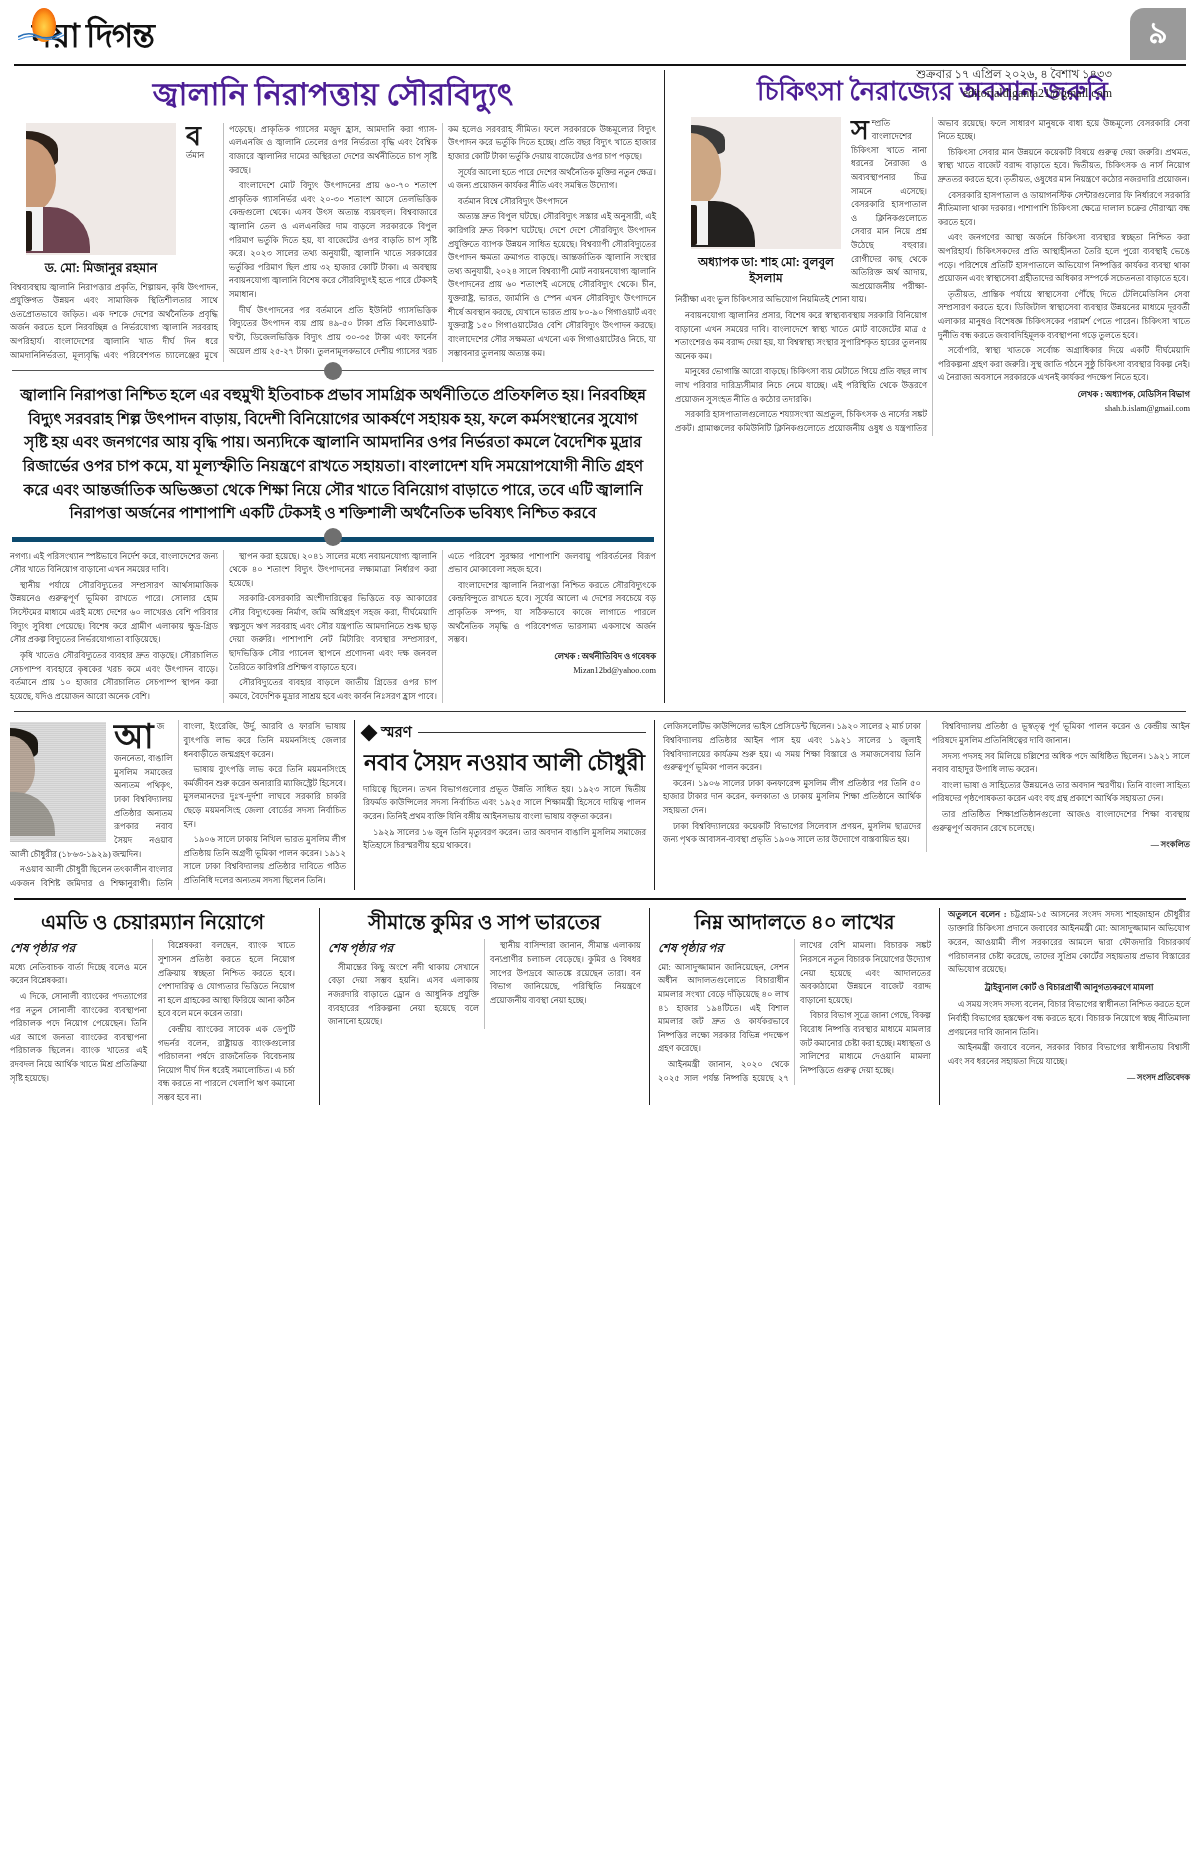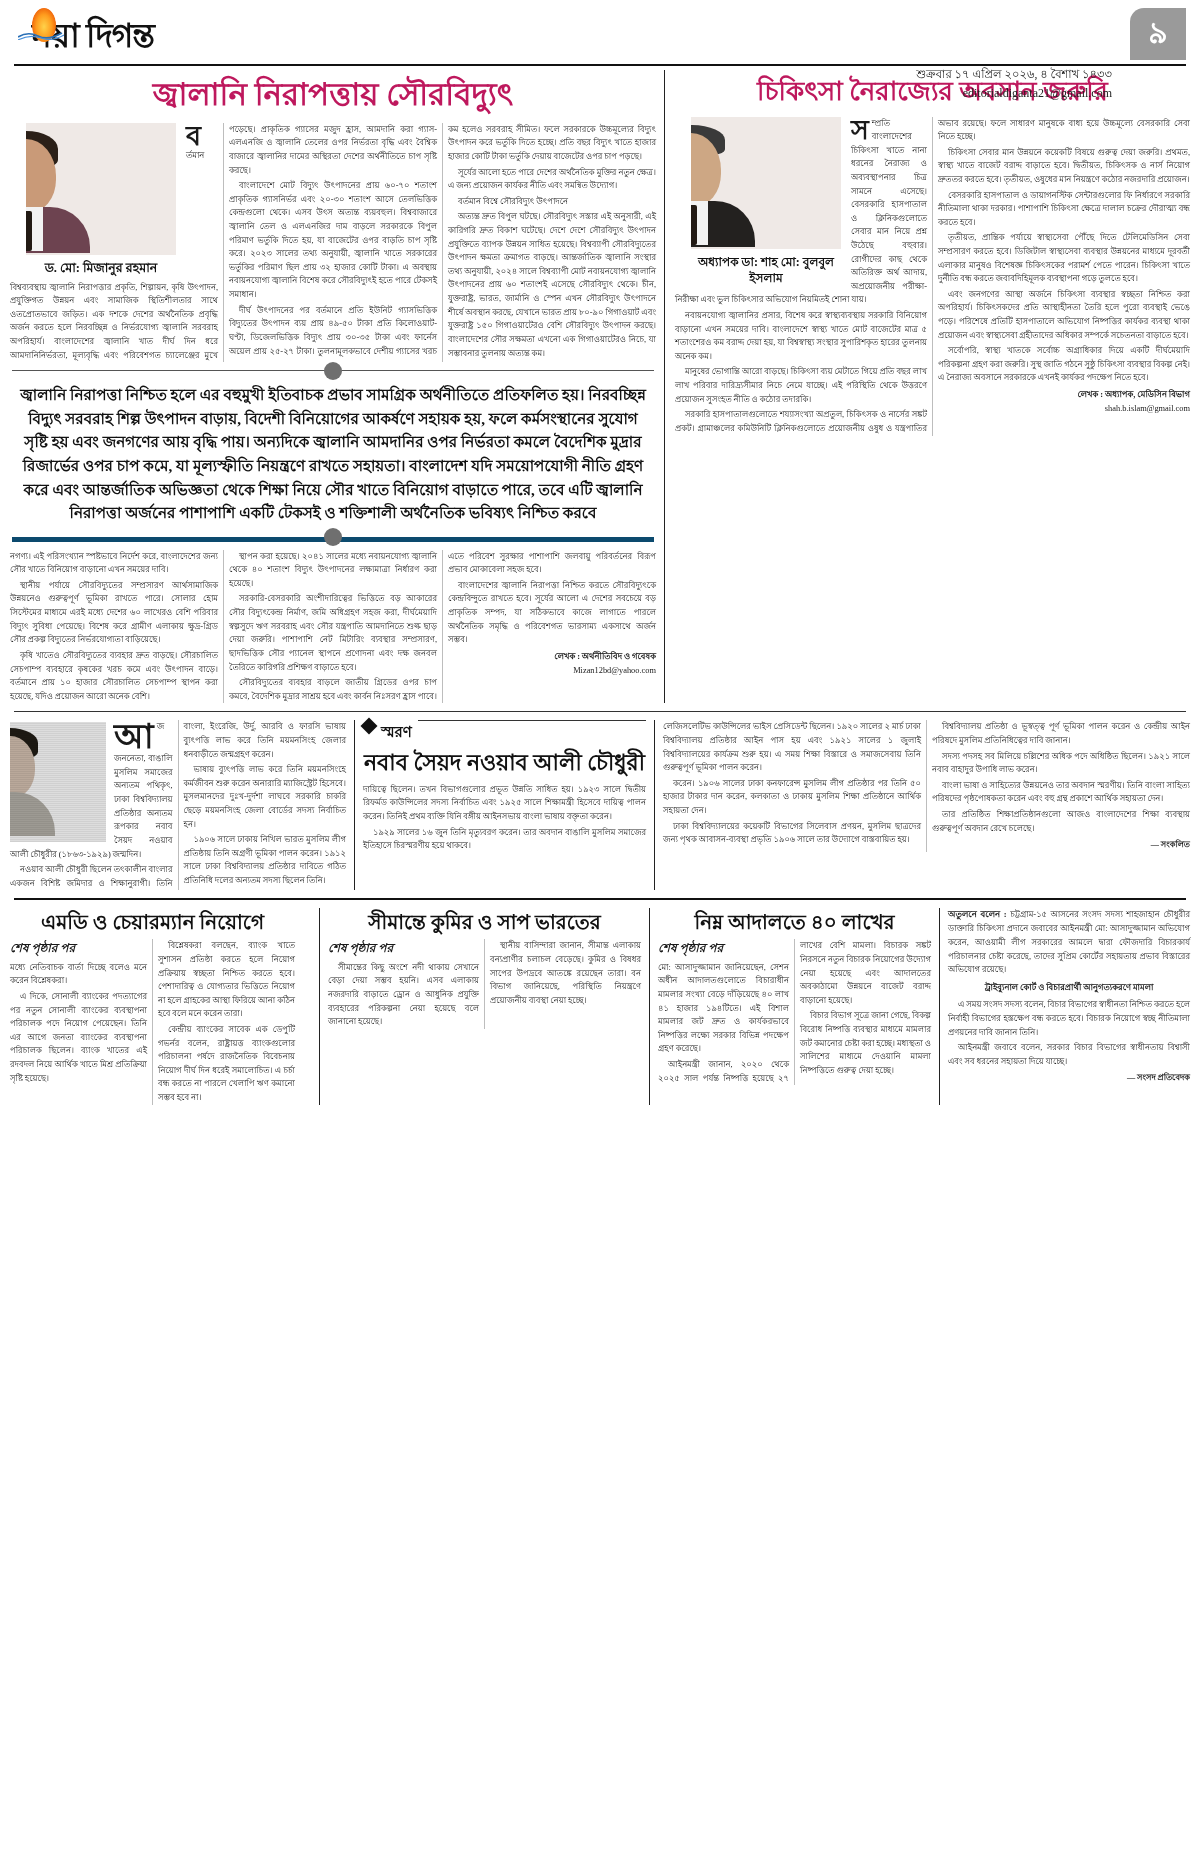--- a/index.html
+++ b/index.html
@@ -26,21 +26,21 @@
   .col-text{font-size:8.4px;line-height:1.62;text-align:justify;text-justify:inter-word;color:#1a1a1a;
       hyphens:auto;word-spacing:-0.2px;}
   .col-text p{margin:0 0 2px 0;text-indent:10px;}
   .col-text p.noind{text-indent:0;}
 
   
   .top-area{display:flex;margin-top:4px;}
   .left-article{width:655px;padding-right:8px;box-sizing:border-box;border-right:1px solid #222;}
   .right-article{width:525px;padding-left:10px;box-sizing:border-box;}
 
-  .headline-main{font-size:31px;font-weight:bold;text-align:center;line-height:1.25;margin:6px 0 8px 0;color:#be185d;}
+  .headline-main{font-size:31px;font-weight:bold;text-align:center;line-height:1.25;margin:6px 0 8px 0;color:#4c1d95;}
   .headline-main.r{font-size:26px;}
 
   .byline-block{width:150px;float:left;margin:0 10px 4px 16px;text-align:center;}
   .byline-photo{width:150px;height:132px;background:#efe9e6;position:relative;overflow:hidden;}
   .byline-name{font-size:12.5px;font-weight:bold;line-height:1.35;margin-top:5px;color:#111;}
   .byline-name.r{font-size:12px;}
 
   .dropcap{float:left;font-size:27px;font-weight:bold;line-height:0.88;padding:2px 3px 0 0;}
 
   .three-col{column-count:3;column-gap:11px;column-rule:1px solid #bdbdbd;}
@@ -60,21 +60,21 @@
   
   .hr-thin{height:1px;background:#333;margin:8px 4px;}
   .hr-thick{height:2px;background:#111;margin:8px 4px;}
 
   
   .mid-area{display:flex;margin-top:4px;}
   .mid-left{width:345px;padding-right:8px;box-sizing:border-box;border-right:1px solid #222;}
   .mid-center{width:300px;padding:0 8px;box-sizing:border-box;border-right:1px solid #222;}
   .mid-right{width:535px;padding-left:8px;box-sizing:border-box;}
 
-  .sworon{display:flex;gap:6px;font-size:15px;font-weight:bold;margin-bottom:4px;}
+  .sworon{display:flex;align-items:center;gap:6px;font-size:15px;font-weight:bold;margin-bottom:4px;}
   .diamond{width:12px;height:12px;background:#111;transform:rotate(45deg);display:inline-block;}
   .sworon-line{flex:1;height:1px;background:#333;}
   .headline-mid{font-size:22px;font-weight:bold;text-align:center;line-height:1.25;margin:2px 0 6px 0;}
 
   .portrait{width:96px;height:120px;float:left;margin:2px 8px 4px 0;background:#ddd;overflow:hidden;position:relative;}
 
   
   .bottom-area{display:flex;margin-top:6px;}
   .bcol{box-sizing:border-box;}
   .b1{width:310px;padding-right:24px;border-right:1px solid #222;}
@@ -195,22 +195,22 @@
           </div>
           <div class="byline-name r">অধ্যাপক ডা: শাহ মো: বুলবুল ইসলাম</div>
         </div>
         <div class="col-text">
           <p class="noind"><span class="dropcap">স</span><span>ম্প্রতি বাংলাদেশের চিকিৎসা খাতে নানা ধরনের নৈরাজ্য ও অব্যবস্থাপনার চিত্র সামনে এসেছে। বেসরকারি হাসপাতাল ও ক্লিনিকগুলোতে সেবার মান নিয়ে প্রশ্ন উঠেছে বহুবার। রোগীদের কাছ থেকে অতিরিক্ত অর্থ আদায়, অপ্রয়োজনীয় পরীক্ষা-নিরীক্ষা এবং ভুল চিকিৎসার অভিযোগ নিয়মিতই শোনা যায়।</span></p>
           <p>নবায়নযোগ্য জ্বালানির প্রসার, বিশেষ করে স্বাস্থ্যব্যবস্থায় সরকারি বিনিয়োগ বাড়ানো এখন সময়ের দাবি। বাংলাদেশে স্বাস্থ্য খাতে মোট বাজেটের মাত্র ৫ শতাংশেরও কম বরাদ্দ দেয়া হয়, যা বিশ্বস্বাস্থ্য সংস্থার সুপারিশকৃত হারের তুলনায় অনেক কম।</p>
           <p>মানুষের ভোগান্তি আরো বাড়ছে। চিকিৎসা ব্যয় মেটাতে গিয়ে প্রতি বছর লাখ লাখ পরিবার দারিদ্র্যসীমার নিচে নেমে যাচ্ছে। এই পরিস্থিতি থেকে উত্তরণে প্রয়োজন সুসংহত নীতি ও কঠোর তদারকি।</p>
           <p>সরকারি হাসপাতালগুলোতে শয্যাসংখ্যা অপ্রতুল, চিকিৎসক ও নার্সের সঙ্কট প্রকট। গ্রামাঞ্চলের কমিউনিটি ক্লিনিকগুলোতে প্রয়োজনীয় ওষুধ ও যন্ত্রপাতির অভাব রয়েছে। ফলে সাধারণ মানুষকে বাধ্য হয়ে উচ্চমূল্যে বেসরকারি সেবা নিতে হচ্ছে।</p>
           <p>চিকিৎসা সেবার মান উন্নয়নে কয়েকটি বিষয়ে গুরুত্ব দেয়া জরুরি। প্রথমত, স্বাস্থ্য খাতে বাজেট বরাদ্দ বাড়াতে হবে। দ্বিতীয়ত, চিকিৎসক ও নার্স নিয়োগ দ্রুততর করতে হবে। তৃতীয়ত, ওষুধের মান নিয়ন্ত্রণে কঠোর নজরদারি প্রয়োজন।</p>
           <p>বেসরকারি হাসপাতাল ও ডায়াগনস্টিক সেন্টারগুলোর ফি নির্ধারণে সরকারি নীতিমালা থাকা দরকার। পাশাপাশি চিকিৎসা ক্ষেত্রে দালাল চক্রের দৌরাত্ম্য বন্ধ করতে হবে।</p>
+          <p>এবং জনগণের আস্থা অর্জনে চিকিৎসা ব্যবস্থার স্বচ্ছতা নিশ্চিত করা অপরিহার্য। চিকিৎসকদের প্রতি আস্থাহীনতা তৈরি হলে পুরো ব্যবস্থাই ভেঙে পড়ে। পরিশেষে প্রতিটি হাসপাতালে অভিযোগ নিষ্পত্তির কার্যকর ব্যবস্থা থাকা প্রয়োজন এবং স্বাস্থ্যসেবা গ্রহীতাদের অধিকার সম্পর্কে সচেতনতা বাড়াতে হবে।</p>
           <p>তৃতীয়ত, প্রান্তিক পর্যায়ে স্বাস্থ্যসেবা পৌঁছে দিতে টেলিমেডিসিন সেবা সম্প্রসারণ করতে হবে। ডিজিটাল স্বাস্থ্যসেবা ব্যবস্থার উন্নয়নের মাধ্যমে দূরবর্তী এলাকার মানুষও বিশেষজ্ঞ চিকিৎসকের পরামর্শ পেতে পারেন। চিকিৎসা খাতে দুর্নীতি বন্ধ করতে জবাবদিহিমূলক ব্যবস্থাপনা গড়ে তুলতে হবে।</p>
-          <p>এবং জনগণের আস্থা অর্জনে চিকিৎসা ব্যবস্থার স্বচ্ছতা নিশ্চিত করা অপরিহার্য। চিকিৎসকদের প্রতি আস্থাহীনতা তৈরি হলে পুরো ব্যবস্থাই ভেঙে পড়ে। পরিশেষে প্রতিটি হাসপাতালে অভিযোগ নিষ্পত্তির কার্যকর ব্যবস্থা থাকা প্রয়োজন এবং স্বাস্থ্যসেবা গ্রহীতাদের অধিকার সম্পর্কে সচেতনতা বাড়াতে হবে।</p>
           <p>সর্বোপরি, স্বাস্থ্য খাতকে সর্বোচ্চ অগ্রাধিকার দিয়ে একটি দীর্ঘমেয়াদি পরিকল্পনা গ্রহণ করা জরুরি। সুস্থ জাতি গঠনে সুষ্ঠু চিকিৎসা ব্যবস্থার বিকল্প নেই। এ নৈরাজ্য অবসানে সরকারকে এখনই কার্যকর পদক্ষেপ নিতে হবে।</p>
           <div class="sig">
             <span>লেখক :</span>
             <span>অধ্যাপক, মেডিসিন বিভাগ</span><br>
             <span class="mail">shah.b.islam@gmail.com</span>
           </div>
         </div>
       </div>
     </div>
   </div>

